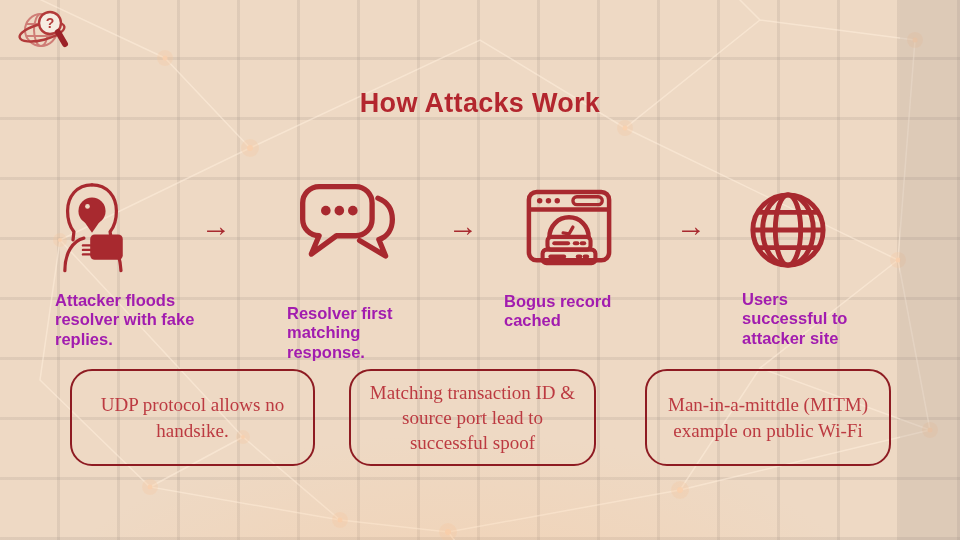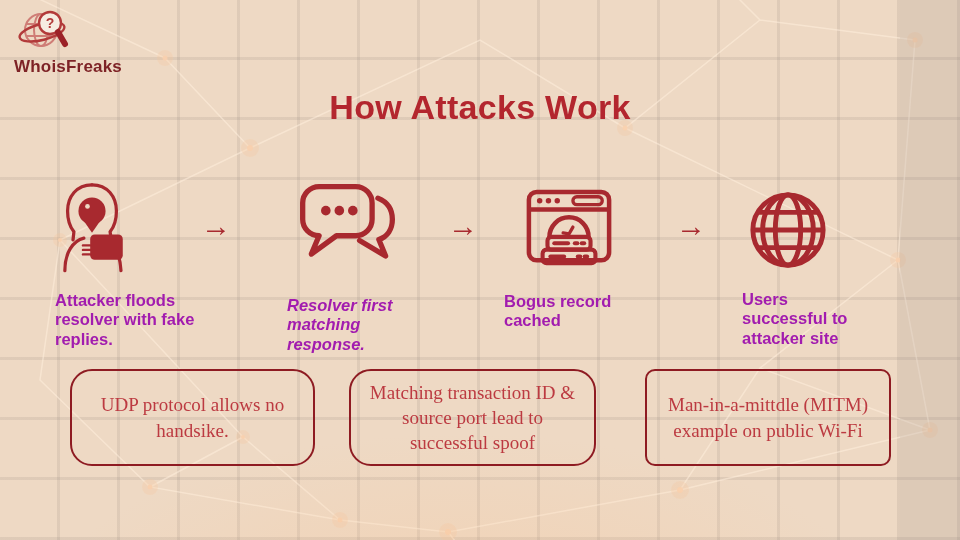--- a/index.html
+++ b/index.html
@@ -27,42 +27,42 @@
     background:rgba(142,132,126,0.18);pointer-events:none;
   }
   
   .logo{position:absolute;left:14px;top:6px;width:110px;}
   .logo-text{
     font-weight:700;font-size:17px;color:#7e2326;letter-spacing:.2px;margin-top:1px;
   }
   
   .title{
     position:absolute;left:0;top:88px;width:960px;text-align:center;
-    font-size:34px;font-weight:700;color:#b3262e;letter-spacing:.3px;
+    font-size:27px;font-weight:700;color:#b3262e;letter-spacing:.3px;
   }
   
   .icon-wrap{position:absolute;}
   .flow-arrow{
     position:absolute;font-size:30px;font-weight:700;color:#a8292f;line-height:1;
   }
   .caption{
     position:absolute;font-size:16.5px;font-weight:700;color:#a21caf;line-height:1.17;
   }
   
   .note{
     position:absolute;top:369px;height:97px;box-sizing:border-box;
     border:2px solid #8e1b22;border-radius:22px;
     display:flex;align-items:center;justify-content:center;text-align:center;
     font-family:"Liberation Serif",serif;
     font-size:19px;color:#bc3a41;line-height:1.32;
     padding:6px 16px;
   }
   .note-1{left:70px;width:245px;text-align:center;}
   .note-2{left:349px;width:247px;}
-  .note-3{left:645px;width:246px;border-radius:10px;}
+  .note-3{left:645px;width:246px;}
   svg{display:block;}
 </style>
 </head>
 <body>
 
 <div class="grid-layer"></div>
 <svg class="net-layer" width="960" height="540" viewBox="0 0 960 540">
   <g stroke="#ffeedd" stroke-width="1.5" opacity="0.55" fill="none">
     <path d="M165,58 L250,148 L60,240 M250,148 L480,40 L625,128 L760,20 L915,40 M625,128 L898,260 M915,40 L898,260 L930,430 M898,260 L760,368 L680,490 L930,430 M680,490 L448,532 L340,520 L150,487 L243,437 L340,520 M60,240 L40,380 L150,487 M243,437 L60,240 M165,58 L20,-10 M760,20 L710,-30 M448,532 L470,560 M760,368 L930,430 M250,148 L165,58"></path>
   </g>
@@ -104,21 +104,20 @@
       <circle cx="27" cy="24" r="16"></circle>
       <ellipse cx="27" cy="24" rx="7" ry="16"></ellipse>
       <line x1="13" y1="18" x2="41" y2="18"></line>
       <line x1="12" y1="30" x2="42" y2="30"></line>
     </g>
     <ellipse cx="28" cy="26" rx="23" ry="8" fill="none" stroke="#b23a3a" stroke-width="2.4" transform="rotate(-14 28 26)"></ellipse>
     <circle cx="36" cy="17" r="11" fill="#f6ece2" stroke="#b23a3a" stroke-width="2.4"></circle>
     <text x="36" y="22" font-size="14" font-weight="bold" fill="#b23a3a" text-anchor="middle" font-family="Liberation Sans, sans-serif">?</text>
     <line x1="44" y1="26" x2="51" y2="38" stroke="#9c2228" stroke-width="6" stroke-linecap="round"></line>
   </svg>
-  <div class="logo-text">WhoisFreaks</div>
 </div>
 
 <div class="title">How Attacks Work</div>
 
 <div class="icon-wrap" style="left:54px;top:179px;">
   <svg width="76" height="102" viewBox="0 0 84 110">
     <g fill="none" stroke="#a8292f" stroke-width="3.6" stroke-linecap="round" stroke-linejoin="round">
       <path d="M42,5 C25,5 15,18 15,34 C15,45 18,52 22,57 L21,66"></path>
       <path d="M42,5 C59,5 69,18 69,34 C69,45 66,52 62,57 L63,64"></path>
       <path d="M12,100 C12,80 21,67 33,64"></path>
@@ -184,21 +183,21 @@
       <ellipse cx="42" cy="42" rx="13" ry="36"></ellipse>
       <ellipse cx="42" cy="42" rx="26" ry="36"></ellipse>
       <line x1="11" y1="24" x2="73" y2="24"></line>
       <line x1="6" y1="42" x2="78" y2="42"></line>
       <line x1="11" y1="60" x2="73" y2="60"></line>
     </g>
   </svg>
 </div>
 
 <div class="caption" style="left:55px;top:291px;width:170px;">Attacker floods resolver with fake replies.</div>
-<div class="caption" style="left:287px;top:296px;width:122px;font-style:italic;">Resolver first matching response.</div>
+<div class="caption" style="left:287px;top:304px;width:122px;">Resolver first matching response.</div>
 <div class="caption" style="left:504px;top:292px;width:140px;">Bogus record cached</div>
 <div class="caption" style="left:742px;top:290px;width:112px;">Users successful to attacker site</div>
 
 <div class="note note-1">
   <span>UDP protocol allows no handsike.</span>
 </div>
 <div class="note note-2">
   <span>Matching transaction ID &amp; source port lead to successful spoof</span>
 </div>
 <div class="note note-3">

